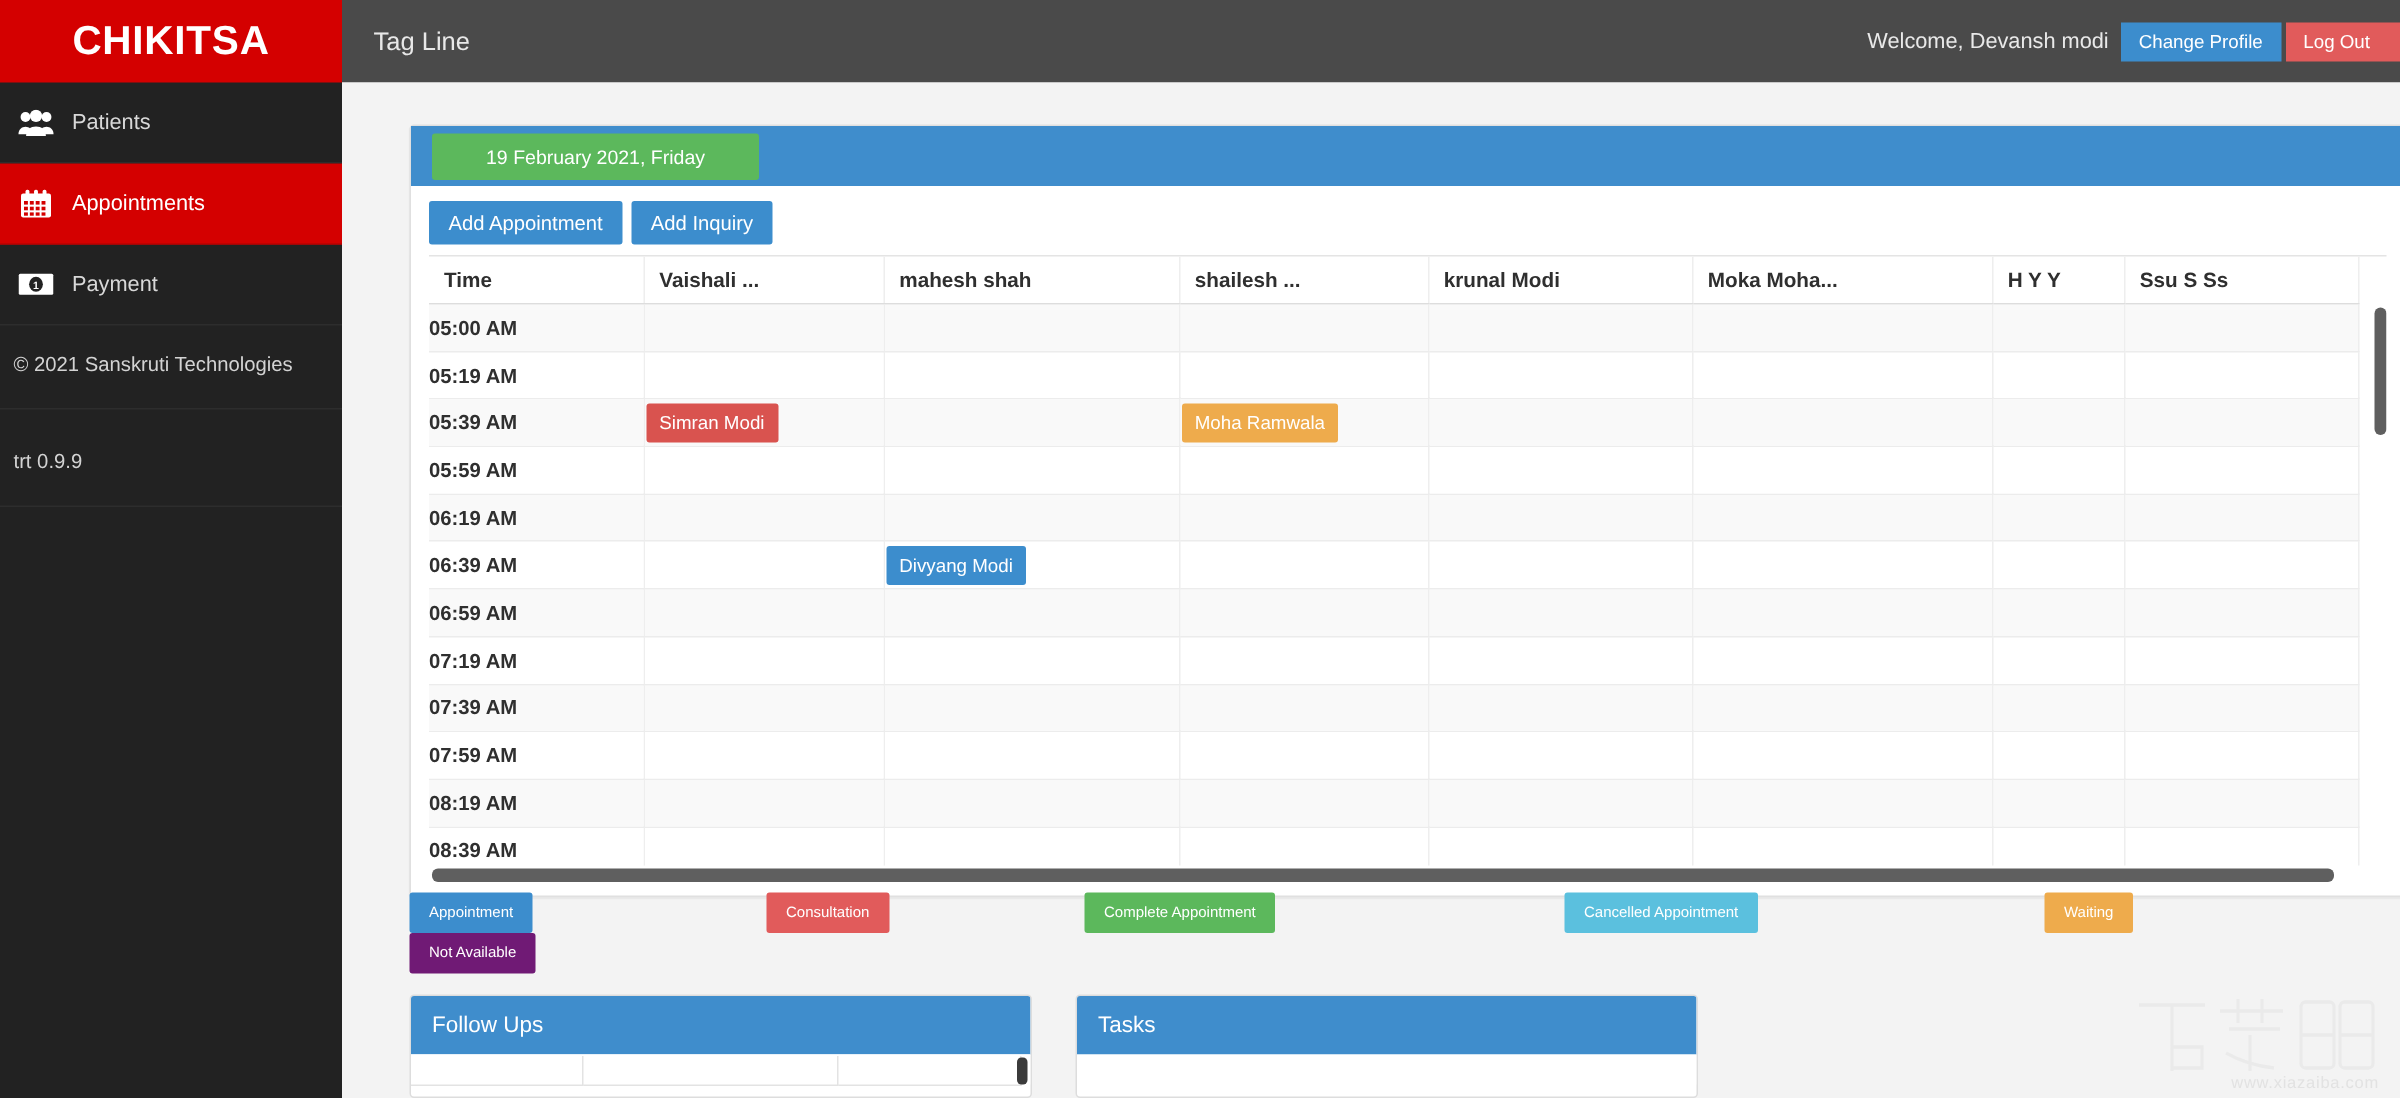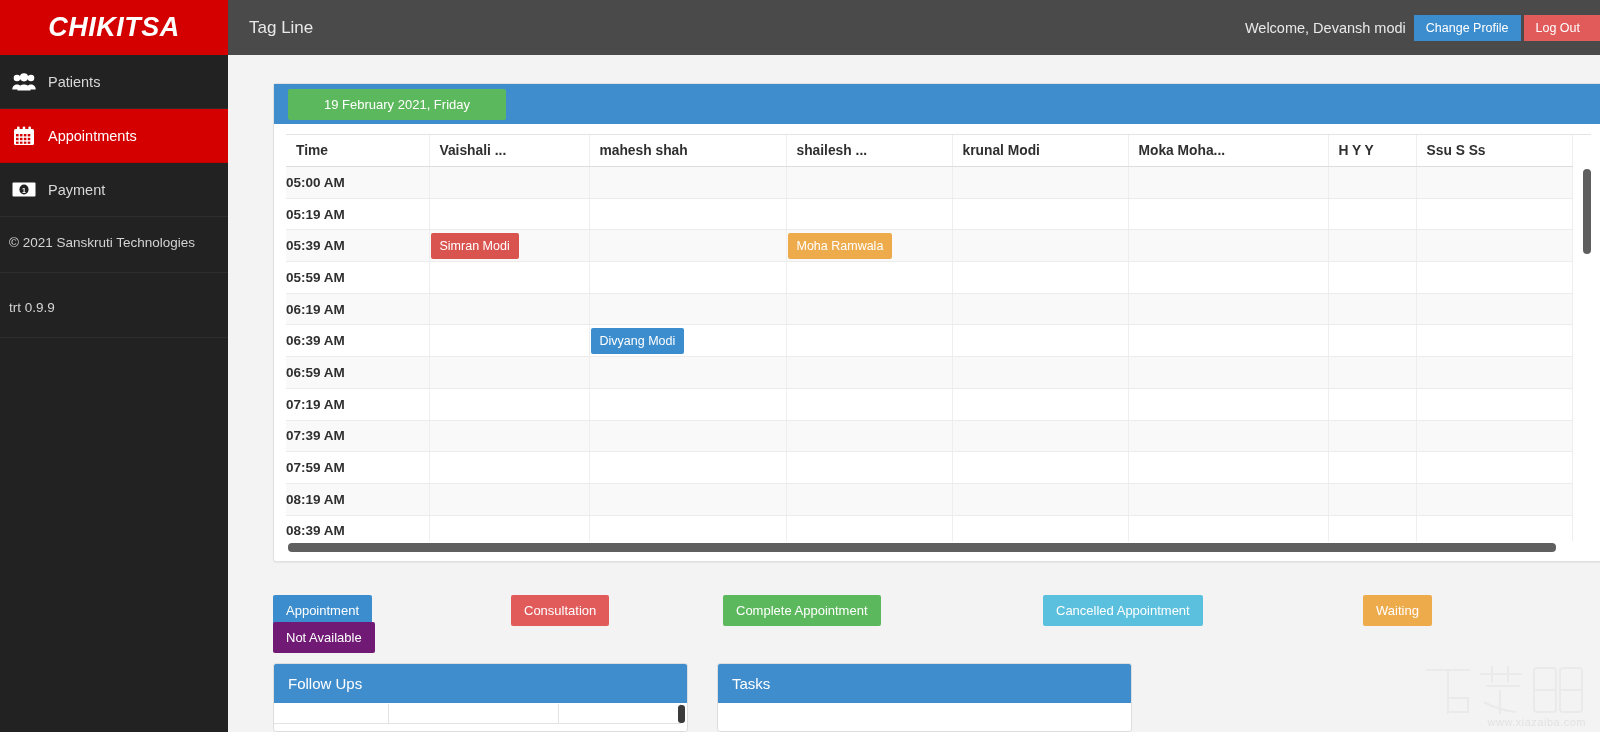--- a/index.html
+++ b/index.html
@@ -21,21 +21,20 @@
   #brand {
     height: 55px;
     background: #d40000;
     display: flex; align-items: center; justify-content: center;
   }
   #brand-text {
     color: #ffffff;
     font-size: 27px;
     font-weight: bold;
     letter-spacing: 0.5px;
-    font-style: italic;
   }
   .nav-item {
     height: 54px;
     display: flex; align-items: center;
     padding-left: 9px;
     border-bottom: 1px solid #2d2d2d;
     color: #d8d8d8;
     font-size: 14.5px;
   }
   .nav-item.active { background: #d40000; color:#ffffff; border-bottom: 1px solid #c00000;}
@@ -218,21 +217,21 @@
   }
 
   
   #legend {
     position: absolute; left: 45px; top: 520px;
     width: 1340px; height: 68px;
   }
   .leg {
     position: absolute;
     color: #ffffff;
-    font-size: 13px;
+    font-size: 10px;
     padding: 8px 13px;
     border-radius: 2px;
     white-space: nowrap;
   }
   .leg-blue    { background: #3c8dcd; }
   .leg-red     { background: #e15b5b; }
   .leg-green   { background: #5cb85c; }
   .leg-ltblue  { background: #5bc0de; }
   .leg-orange  { background: #eeab4c; }
   .leg-gray    { background: #701a75; }
@@ -367,20 +366,24 @@
   </div>
 
   <div id="main">
 
     <div id="cal-card">
       <div id="cal-head">
         <div id="date-chip">19 February 2021, Friday</div>
       </div>
 
       <div id="cal-body">
+        <div id="action-row">
+          <button class="act-btn">Add Appointment</button>
+          <button class="act-btn">Add Inquiry</button>
+        </div>
 
         <div id="sched-wrap">
           <table class="sched">
             <colgroup>
               <col style="width:143px">
                 <col style="width:160px">
                 <col style="width:197px">
               <col style="width:166px">
                 <col style="width:176px">
                 <col style="width:200px">

